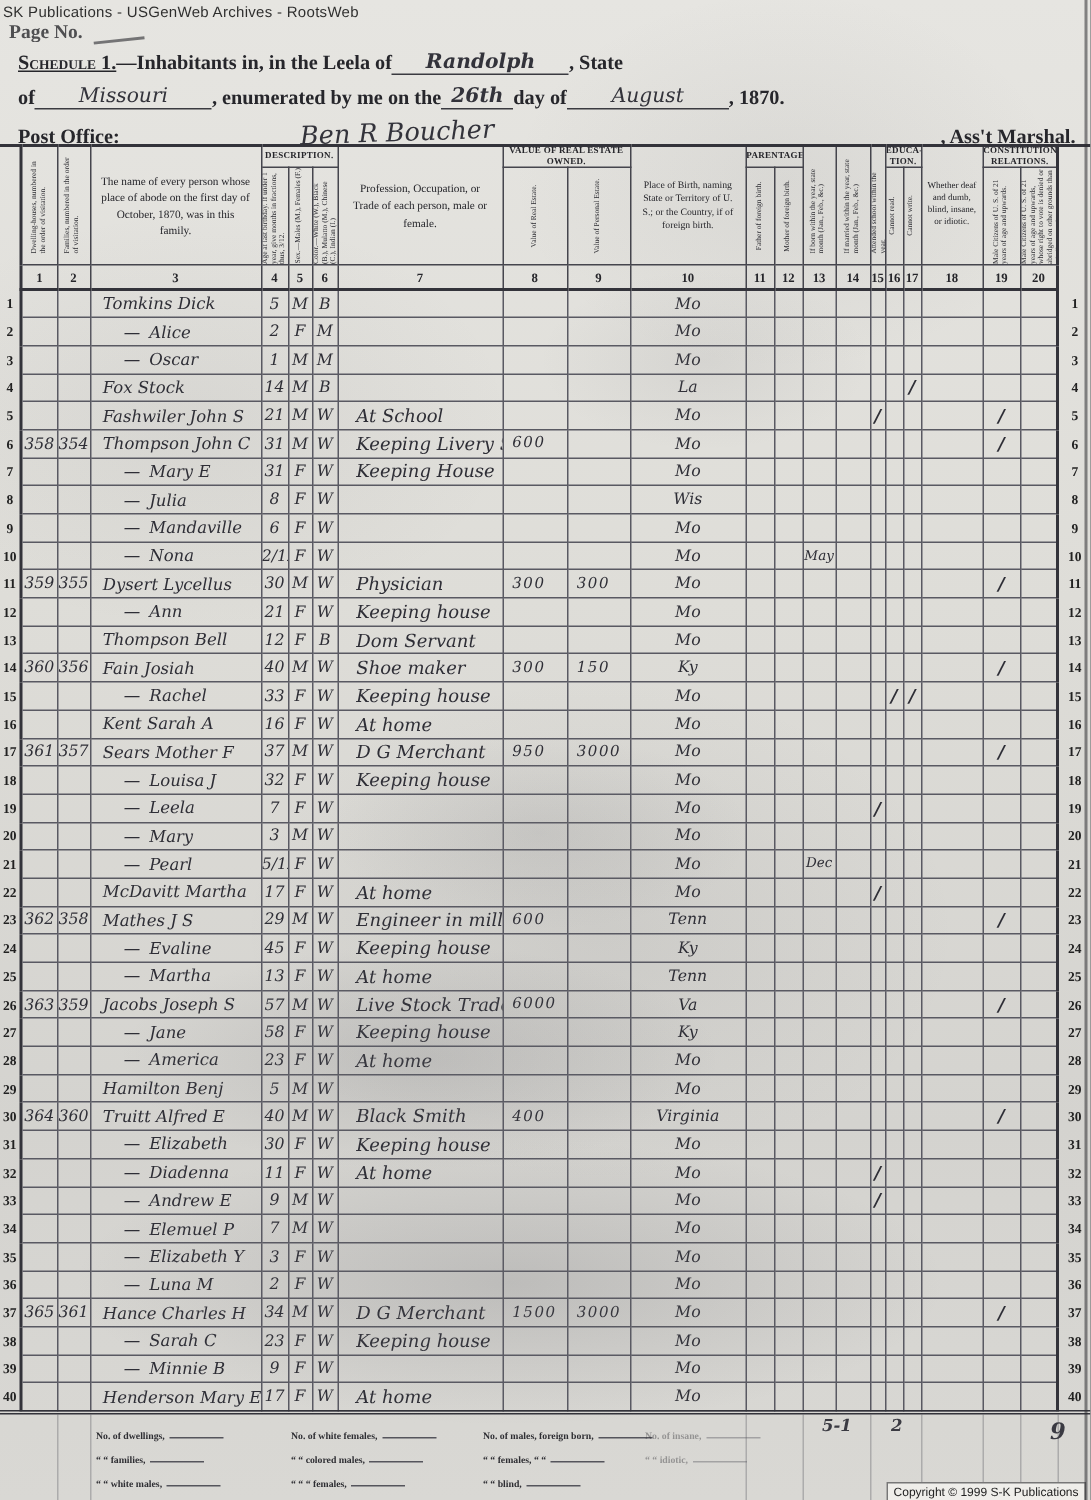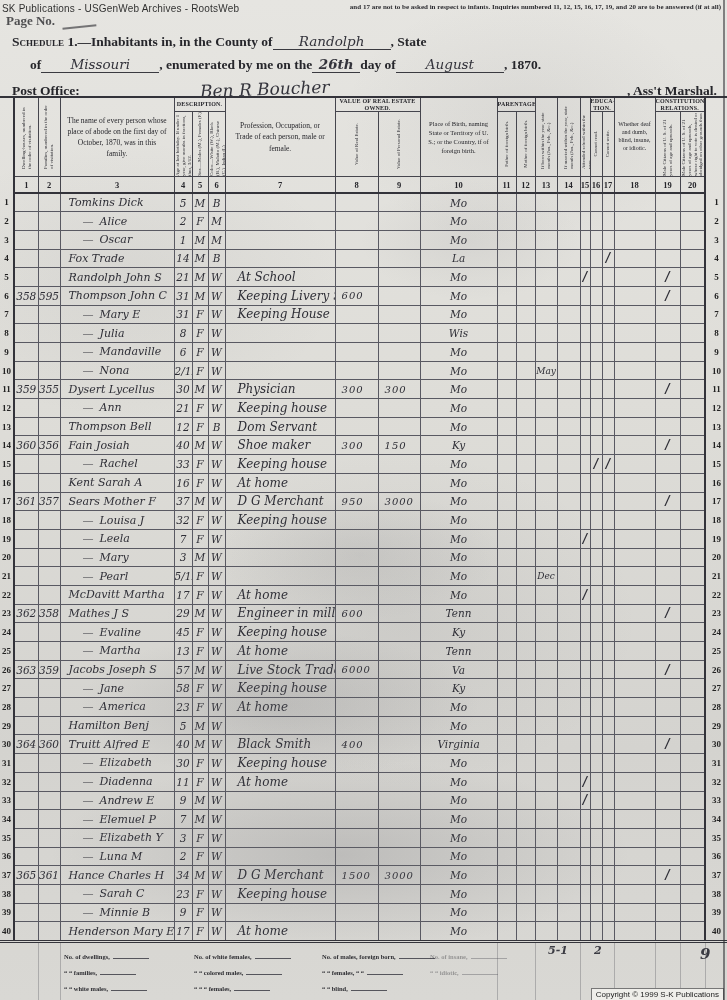--- a/index.html
+++ b/index.html
@@ -16,24 +16,24 @@
     font-size:10px;font-weight:normal;color:#141414;opacity:.88;letter-spacing:.2px;text-align:center;}
   .pageno{position:absolute;left:6px;top:13px;font-size:13px;font-weight:bold;color:#2a2a2e;opacity:.8;}
   .pageno-squiggle{position:absolute;left:62px;top:18px;width:34px;height:8px;
     border-bottom:2px solid rgba(40,40,45,.6);transform:rotate(-6deg);}
   .fineprint{position:absolute;left:300px;right:6px;top:2px;text-align:right;
     font-size:7px;font-weight:bold;color:#2c2c30;line-height:1.5;}
   .fineprint .fp2{display:block;text-align:center;padding-left:160px;}
   
   .titleblock{position:absolute;left:12px;right:10px;top:33px;font-size:13.5px;font-weight:bold;}
   .t-line{display:flex;align-items:flex-end;margin-bottom:6px;white-space:nowrap;}
-  .sc{font-variant:small-caps;}
+  .sc{font-variant:small-caps;text-decoration:underline;}
   .blank{border-bottom:1.4px solid #3a3a40;display:inline-block;text-align:center;height:16px;}
   .hwx{font-family:"DejaVu Serif",serif;font-style:italic;font-weight:normal;color:#33333b;}
-  .b-town{width:268px;} .b-county{width:118px;} .b-state{width:118px;}
+  .b-town{width:268px;} .b-county{width:118px;font-weight:bold;} .b-state{width:118px;}
   .b-day{width:48px;font-weight:bold;} .b-month{width:108px;} .b-po{width:268px;}
   .sig{font-size:17px;transform:rotate(-2deg);margin-left:120px;}
   .spacer{flex:1;}
   
   table.census{position:absolute;left:0;top:96px;width:727px;border-collapse:collapse;table-layout:fixed;}
   td{padding:0;vertical-align:middle;overflow:hidden;}
   td.bordered{border:1px solid #595962;}
   thead td.bordered{border-color:#45454d;}
   thead tr.grouprow td{border-top:2px solid #33333a;}
   thead tr.numrow td{border-bottom:2px solid #33333a;font-size:8.5px;font-weight:bold;text-align:center;height:15px;}
@@ -82,33 +82,32 @@
 </head>
 <body>
 
 <div class="page">
 
   <div class="pageno">Page No.</div>
   <div class="pageno-squiggle"></div>
   <div class="watermark">SK Publications - USGenWeb Archives - RootsWeb</div>
 
   <div class="fineprint">
-    <span>and 17 are not to be asked in respect to infants.  Inquiries numbered 11, 12, 15, 16, 17, 19, and 20 are to be answered (if at all)</span>
   </div>
 
   <div class="titleblock">
     <div class="t-line">
       <span class="sc">Schedule 1.</span>
       <span>—Inhabitants in</span>
-      <span>, in the County of</span>
+      <span>, in the Leela of</span>
       <span class="blank b-county hwx">Randolph</span>
       <span>, State</span>
     </div>
     <div class="t-line">
-      <span style="margin-left:18px">of</span>
+      <span style="">of</span>
       <span class="blank b-state hwx">Missouri</span>
       <span>, enumerated by me on the</span>
       <span class="blank b-day hwx">26th</span>
       <span>day of</span>
       <span class="blank b-month hwx">August</span>
       <span>, 1870.</span>
     </div>
     <div class="t-line">
       <span>Post Office:</span>
       <span class="hwx sig">Ben R Boucher</span>
@@ -299,21 +298,21 @@
           <td class="bordered hw tick"></td>
           <td class="bordered hw ctr"></td>
           <td class="bordered hw tick"></td>
           <td class="bordered hw tick framR"></td>
           <td class="numcol">3</td>
         </tr>
         <tr>
           <td class="numcol">4</td>
           <td class="bordered hw ctr framL"></td>
           <td class="bordered hw ctr"></td>
-          <td class="bordered hw name">Fox Trade</td>
+          <td class="bordered hw name">Fox Stock</td>
           <td class="bordered hw ctr">14</td>
           <td class="bordered hw ctr">M</td>
           <td class="bordered hw ctr">B</td>
           <td class="bordered hw occ"></td>
           <td class="bordered hw val"></td>
           <td class="bordered hw val"></td>
           <td class="bordered hw ctr">La</td>
           <td class="bordered hw ctr"></td>
           <td class="bordered hw ctr"></td>
           <td class="bordered hw ctr sm"></td>
@@ -323,21 +322,21 @@
           <td class="bordered hw tick">/</td>
           <td class="bordered hw ctr"></td>
           <td class="bordered hw tick"></td>
           <td class="bordered hw tick framR"></td>
           <td class="numcol">4</td>
         </tr>
         <tr>
           <td class="numcol">5</td>
           <td class="bordered hw ctr framL"></td>
           <td class="bordered hw ctr"></td>
-          <td class="bordered hw name">Randolph John S</td>
+          <td class="bordered hw name">Fashwiler John S</td>
           <td class="bordered hw ctr">21</td>
           <td class="bordered hw ctr">M</td>
           <td class="bordered hw ctr">W</td>
           <td class="bordered hw occ">At School</td>
           <td class="bordered hw val"></td>
           <td class="bordered hw val"></td>
           <td class="bordered hw ctr">Mo</td>
           <td class="bordered hw ctr"></td>
           <td class="bordered hw ctr"></td>
           <td class="bordered hw ctr sm"></td>
@@ -346,21 +345,21 @@
           <td class="bordered hw tick"></td>
           <td class="bordered hw tick"></td>
           <td class="bordered hw ctr"></td>
           <td class="bordered hw tick">/</td>
           <td class="bordered hw tick framR"></td>
           <td class="numcol">5</td>
         </tr>
         <tr>
           <td class="numcol">6</td>
           <td class="bordered hw ctr framL">358</td>
-          <td class="bordered hw ctr">595</td>
+          <td class="bordered hw ctr">354</td>
           <td class="bordered hw name">Thompson John C</td>
           <td class="bordered hw ctr">31</td>
           <td class="bordered hw ctr">M</td>
           <td class="bordered hw ctr">W</td>
           <td class="bordered hw occ">Keeping Livery Stable</td>
           <td class="bordered hw val">600</td>
           <td class="bordered hw val"></td>
           <td class="bordered hw ctr">Mo</td>
           <td class="bordered hw ctr"></td>
           <td class="bordered hw ctr"></td>

